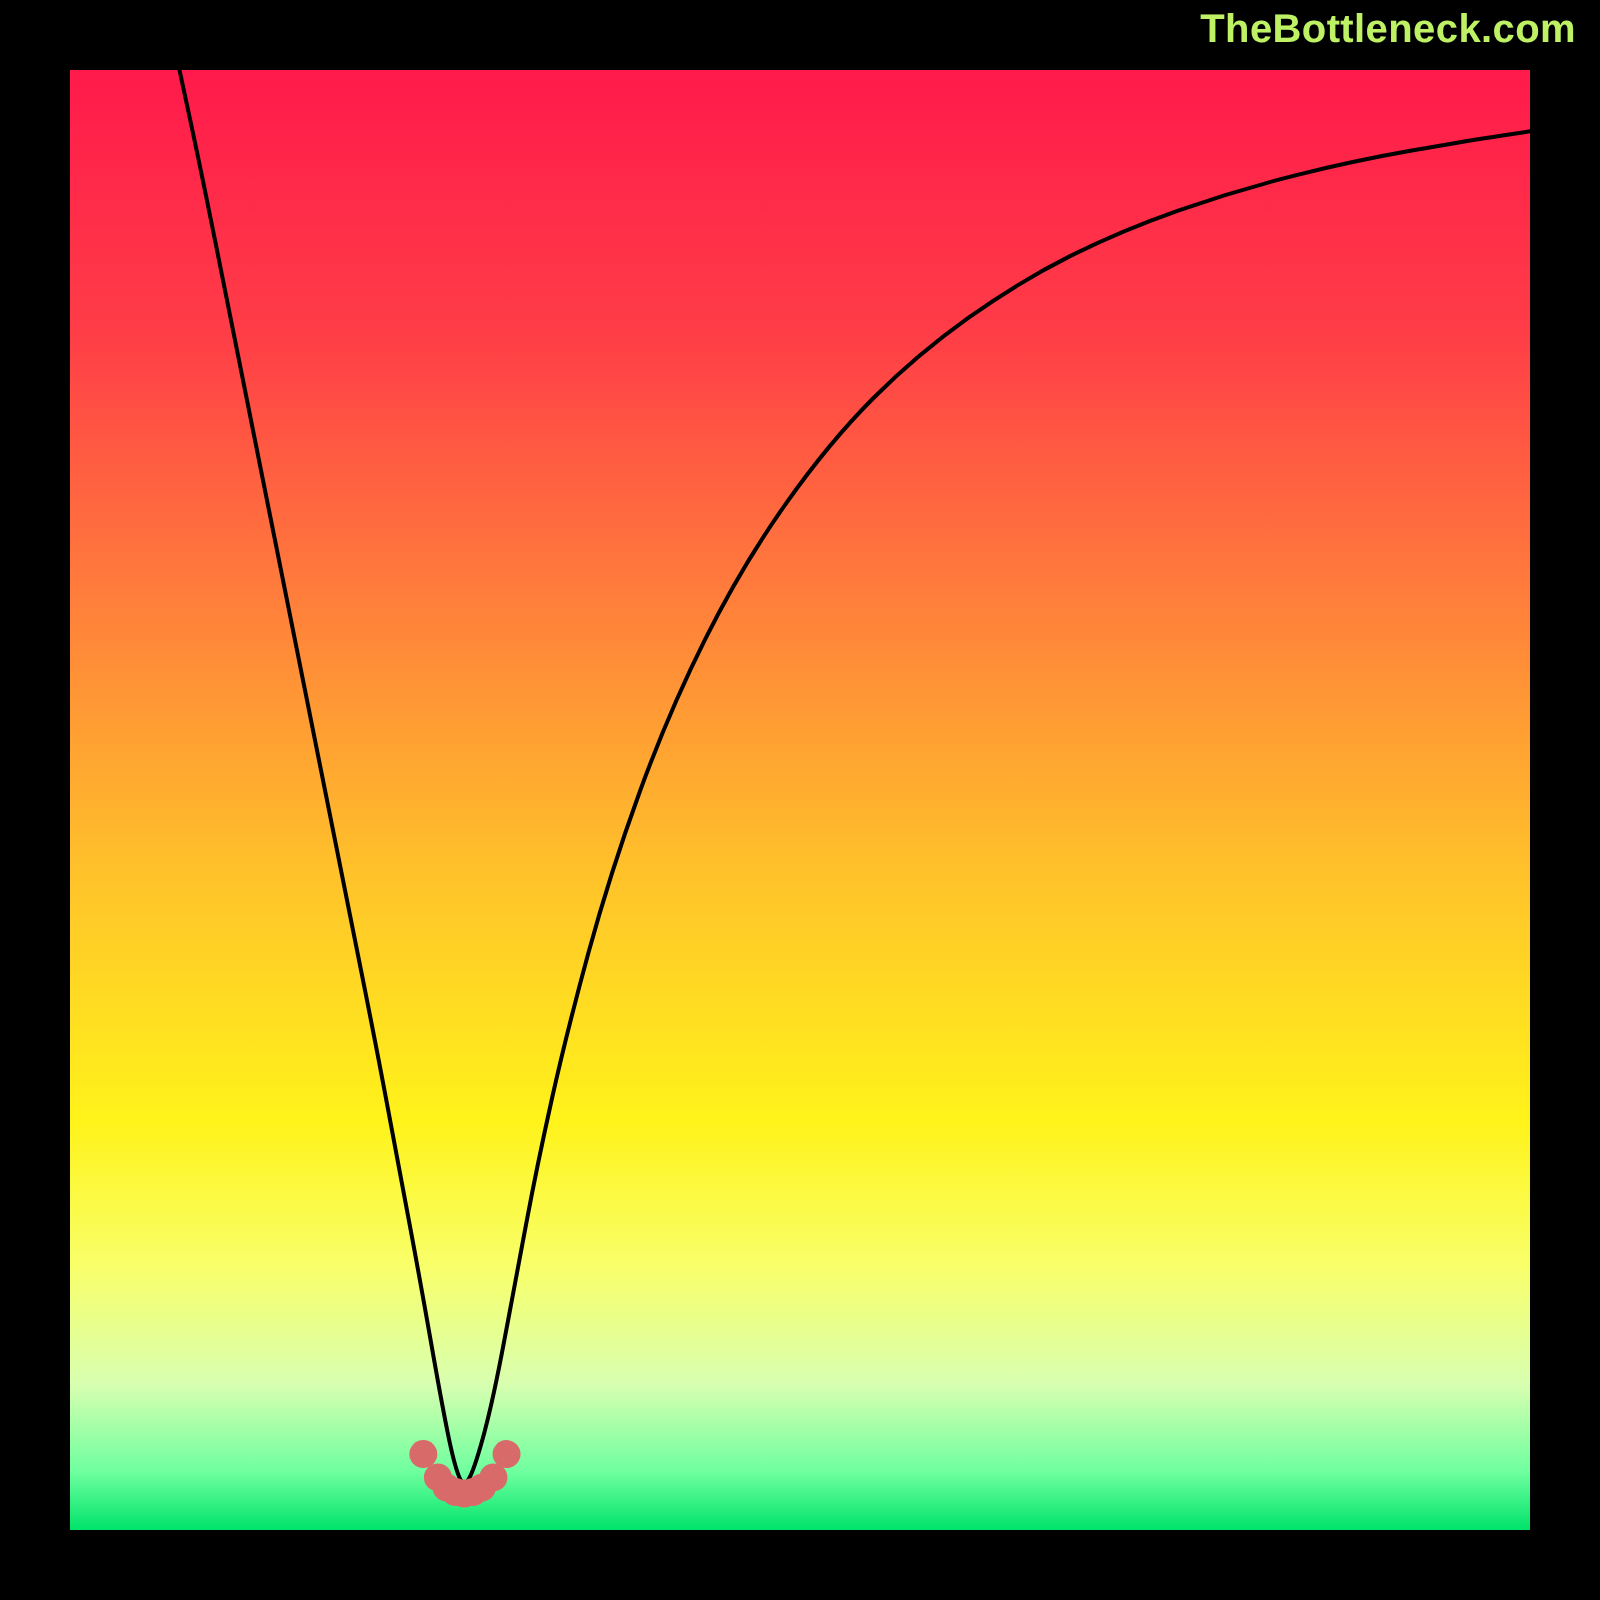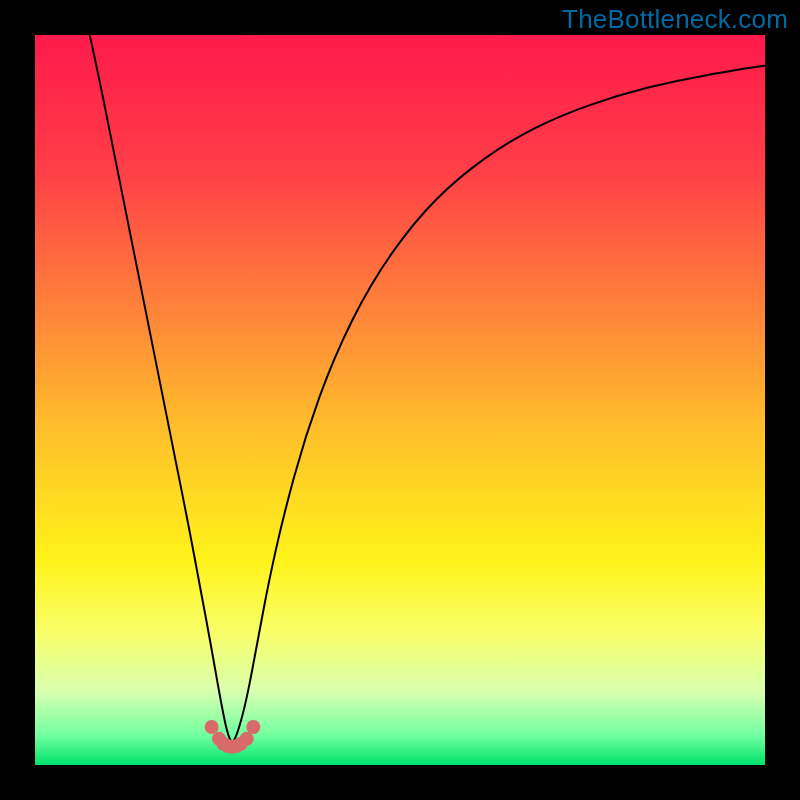--- a/index.html
+++ b/index.html
@@ -16,24 +16,24 @@
     left: 0;
     top: 0;
     width: 800px;
     height: 800px;
     background: #000;
   }
   .watermark {
     position: absolute;
     top: 4px;
     right: 12px;
-    color: #0369a1;
-    font-size: 26px;
+    color: #bef264;
+    font-size: 20px;
     letter-spacing: 0.2px;
-    font-weight: 400;
+    font-weight: 700;
     z-index: 50;
     user-select: none;
   }
   .plot-wrap {
     position: absolute;
     left: 35px;
     top: 35px;
     width: 730px;
     height: 730px;
   }

